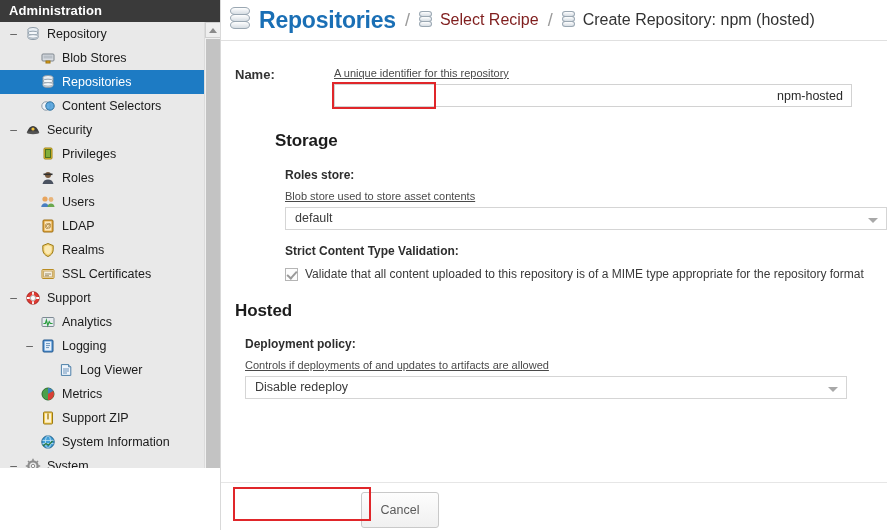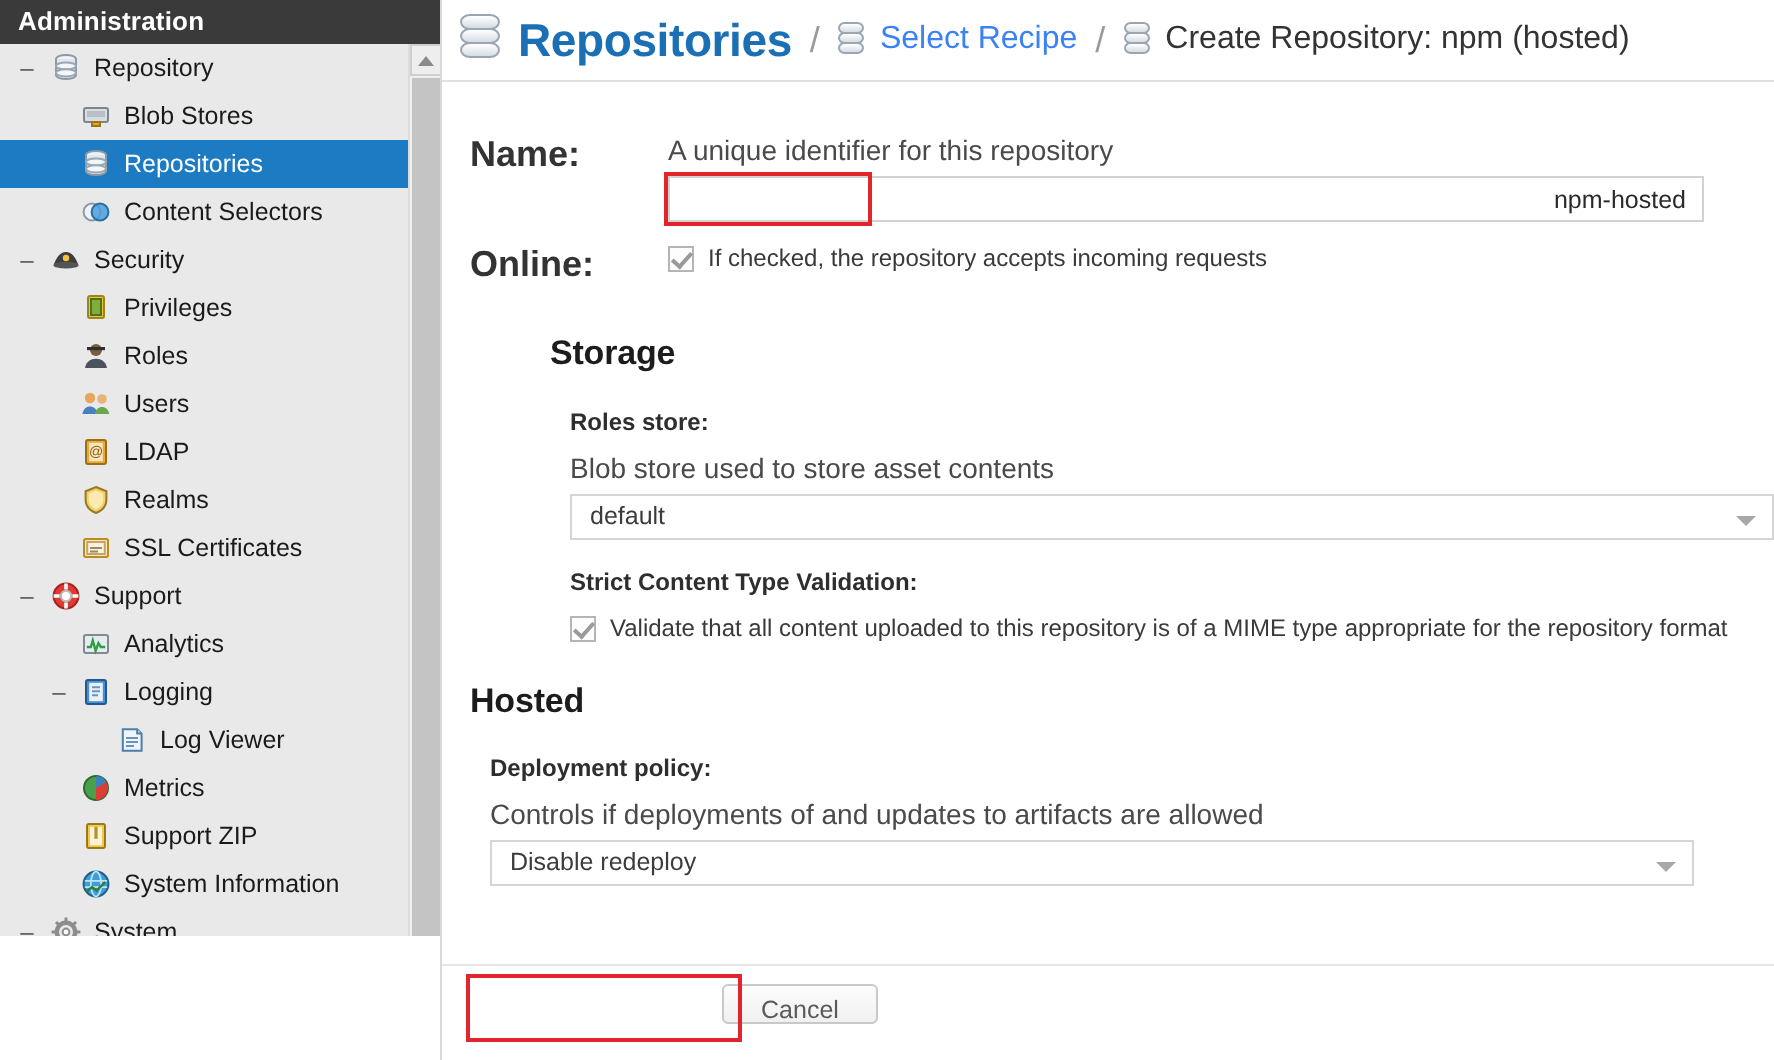--- a/index.html
+++ b/index.html
@@ -142,21 +142,21 @@
   }
   .crumb-title {
     font-size: 23px;
     font-weight: bold;
     color: #1a6fb5;
     margin-left: 7px;
     letter-spacing: -0.2px;
   }
   .crumb-link {
     font-size: 16px;
-    color: #3b82f6;
+    color: #7f1d1d;
     margin-left: 6px;
     text-align: center;
   }
   .crumb-current {
     font-size: 16px;
     color: #333333;
     margin-left: 6px;
   }
   .crumb-sep {
     font-size: 18px;
@@ -188,28 +188,29 @@
     overflow: hidden;
   }
   .row {
     display: flex;
     align-items: flex-start;
   }
   .field-label {
     width: 113px;
     flex: 0 0 113px;
     text-align: left;
-    font-size: 18px;
+    font-size: 13px;
     font-weight: bold;
     color: #333333;
     padding-left: 14px;
   }
   .helper {
-    font-size: 14px;
+    font-size: 11px;
     color: #4a4a4a;
+    text-decoration: underline;
   }
   .text-input {
     display: block;
     width: 100%;
     height: 23px;
     border: 1px solid #d2d2d2;
     background: #ffffff;
     font-size: 12.5px;
     color: #2a2a2a;
     padding: 0 8px;
@@ -298,21 +299,21 @@
     color: #ffffff;
     font-size: 12.5px;
     font-weight: bold;
     line-height: 22px;
     font-family: "Liberation Sans", sans-serif;
     cursor: pointer;
   }
   .btn-secondary {
     position: absolute;
     left: 140px; top: 9px;
-    height: 20px;
+    height: 36px;
     width: 78px;
     border: 1px solid #c9c9c9;
     border-radius: 3px;
     background: linear-gradient(#fdfdfd, #f0f0f0);
     color: #5a5a5a;
     font-size: 12.5px;
     line-height: 22px;
     font-family: "Liberation Sans", sans-serif;
     cursor: pointer;
   }
@@ -540,29 +541,20 @@
         <div class="field-label">Name:</div>
         <div style="flex:1;padding-right:35px;position:relative;">
           <div class="helper">A unique identifier for this repository</div>
           <div style="position:relative;margin-top:5px;">
             <input class="text-input" type="text" value="npm-hosted" style="">
             <div class="redbox" style="left:-2px;top:-2px;width:104px;height:27px;"></div>
           </div>
         </div>
       </div>
 
-      <div class="row" style="padding-top:11px;">
-        <div class="field-label">Online:</div>
-        <div style="flex:1;">
-          <label class="chk-row">
-            <span class="chkbox"></span>
-            <span>If checked, the repository accepts incoming requests</span>
-          </label>
-        </div>
-      </div>
 
       <div style="padding:24px 0 0 14px;margin-left:40px;">
         <div class="section-h">Storage</div>
 
         <div style="padding:17px 0 0 10px;">
           <div class="sub-label">Roles store:</div>
           <div class="helper" style="padding-top:8px;">Blob store used to store asset contents</div>
           <div class="select-box" style="margin-top:5px;width:602px;">
             <span>default</span>
             <span class="select-arrow"></span>

